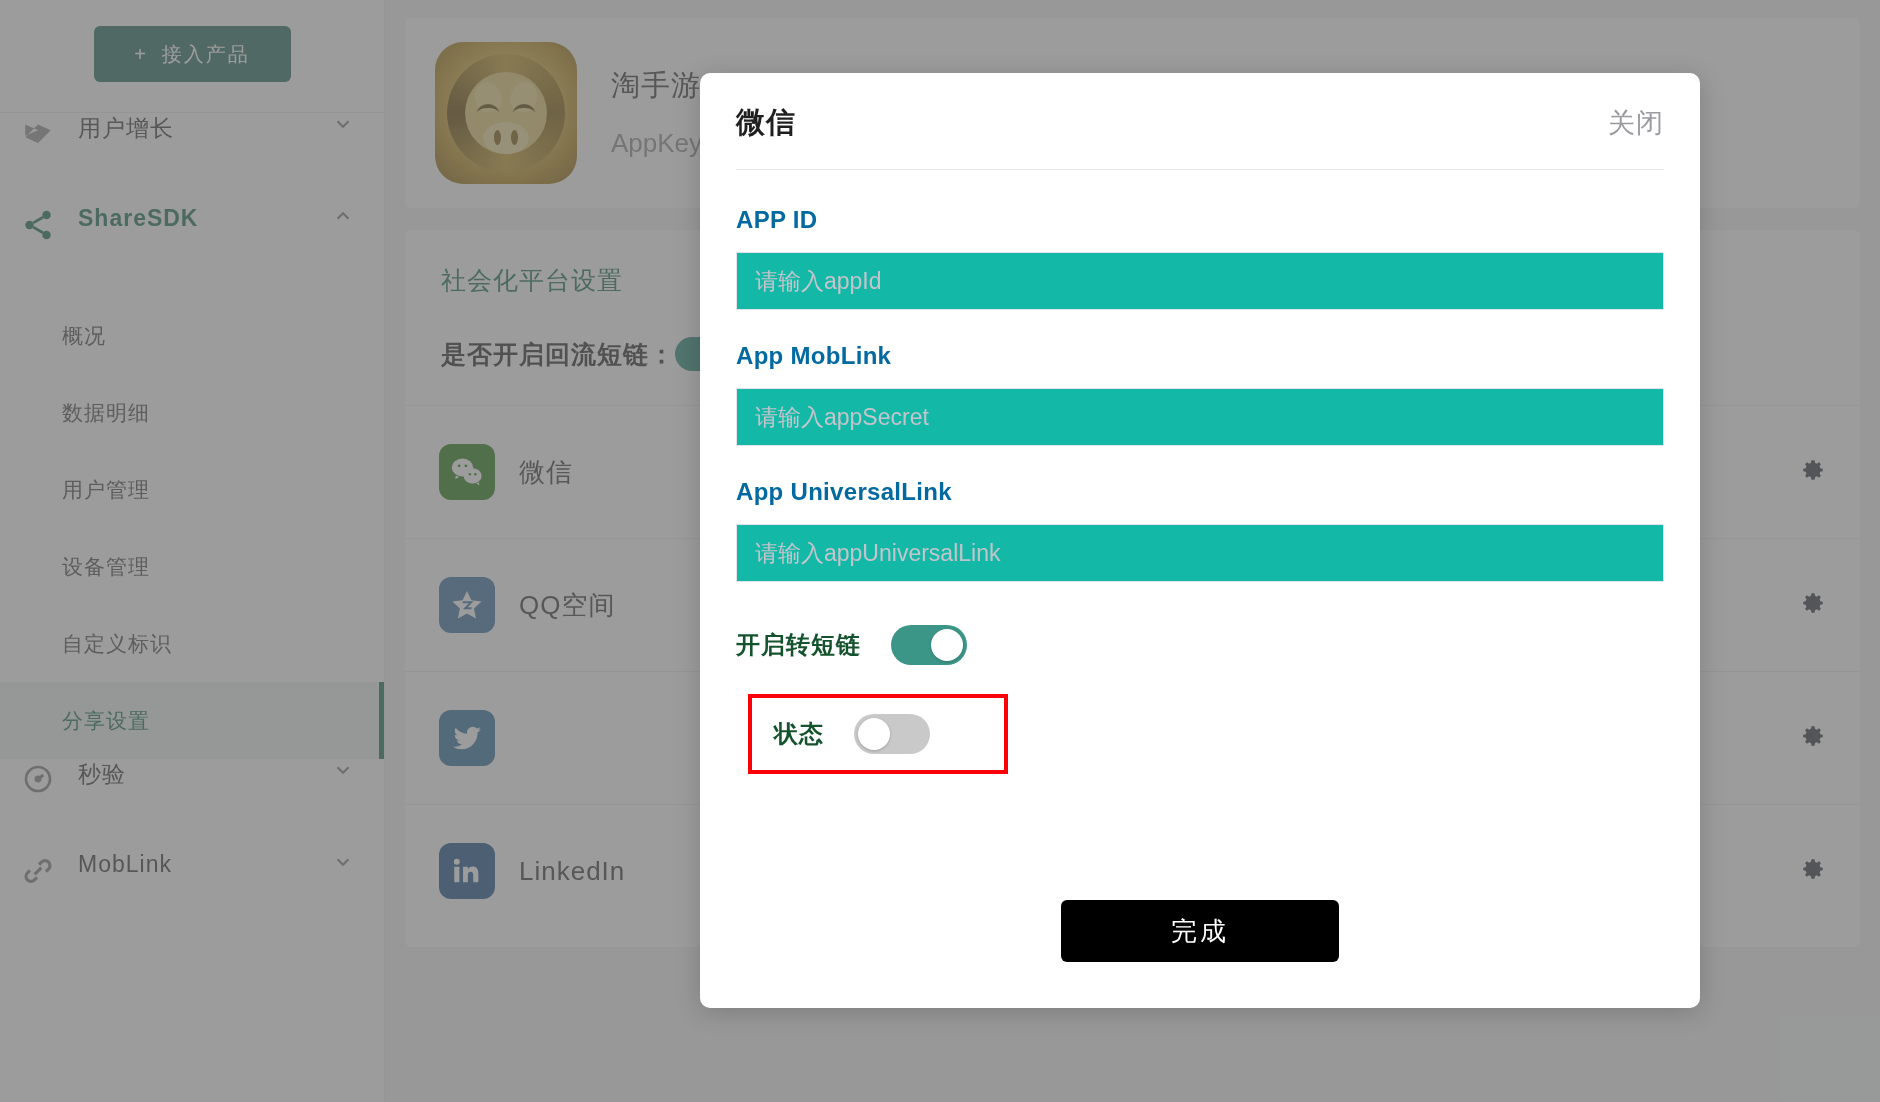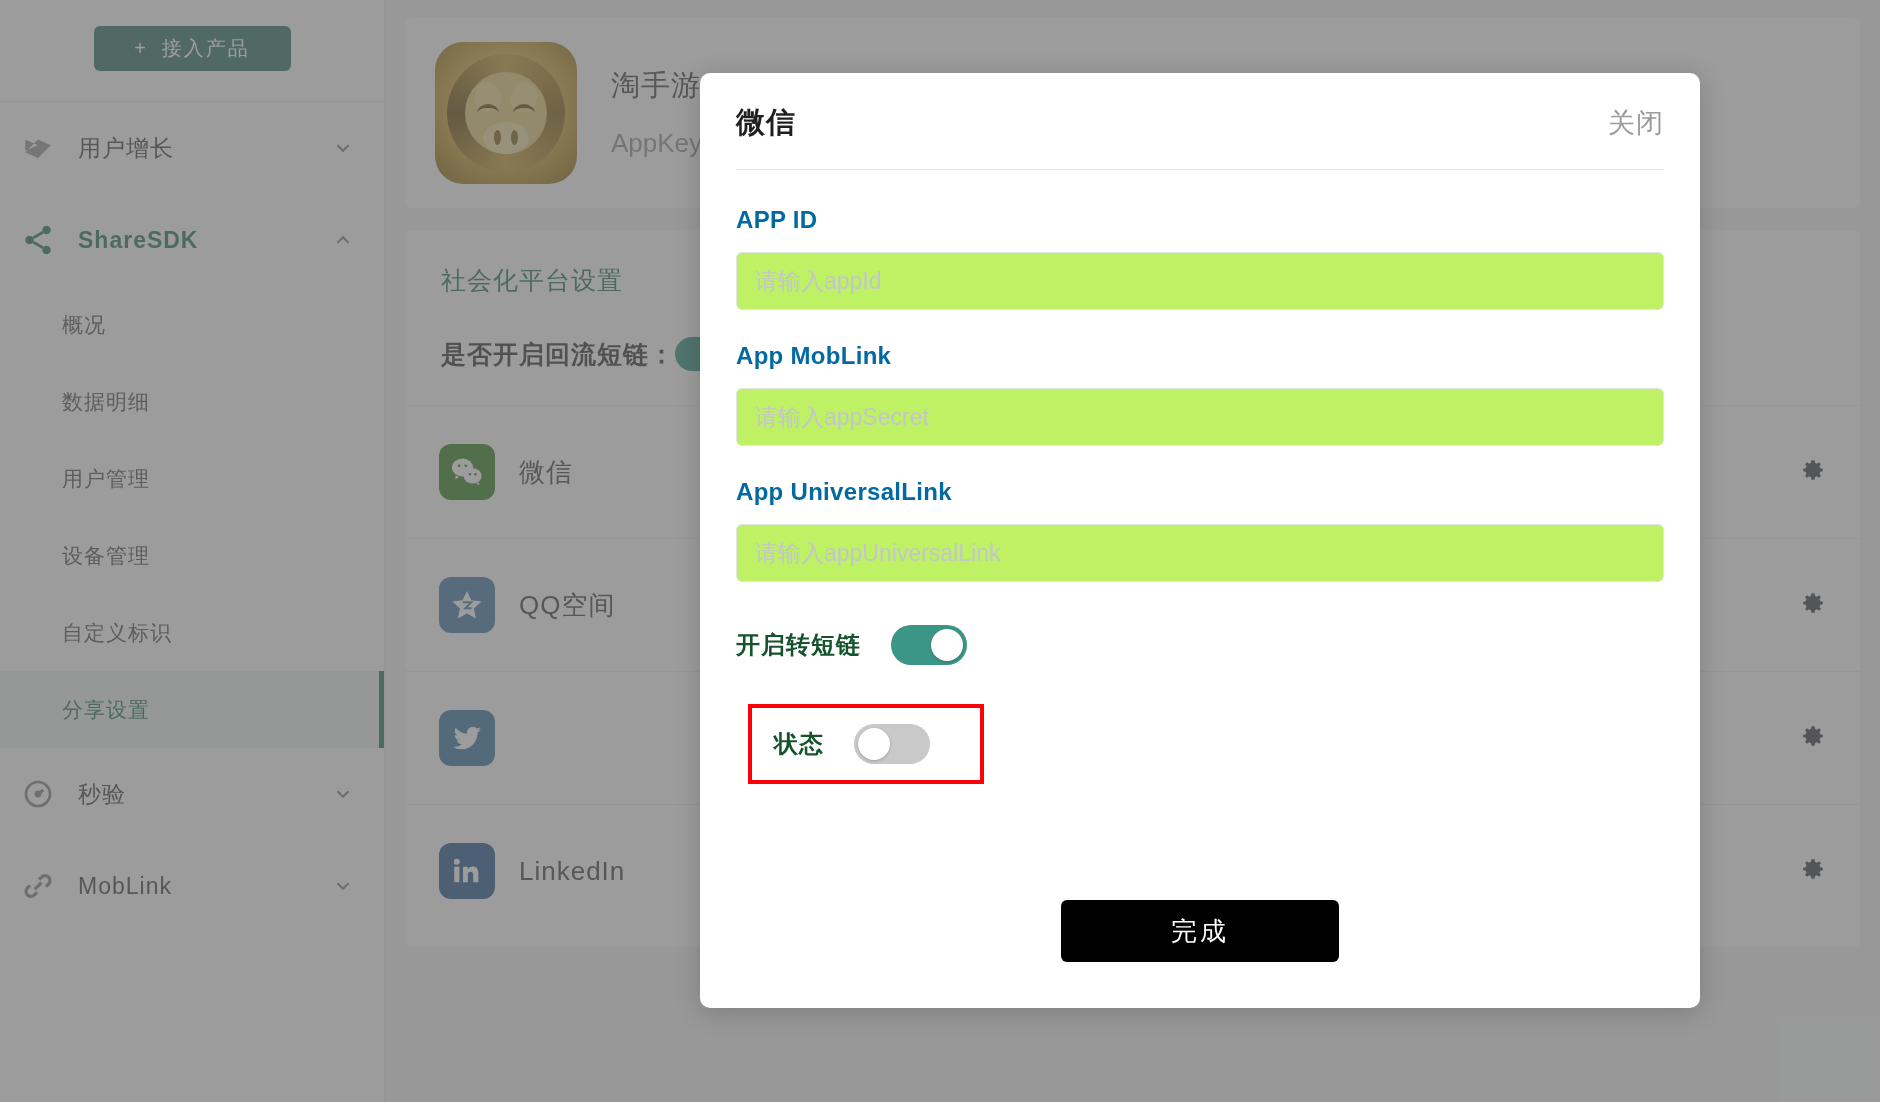--- a/index.html
+++ b/index.html
@@ -14,30 +14,30 @@
   
   #app-bg { position: absolute; inset: 0; display: flex; background: #ffffff; }
 
   
   #sidebar {
     width: 385px; height: 1102px; flex: 0 0 385px;
     background: #ffffff; border-right: 1px solid #ececec;
     padding-top: 26px;
   }
   .add-product-btn {
-    display: block; margin: 0 auto; width: 197px; height: 45px;
+    display: block; margin: 0 auto; width: 197px; height: 56px;
     background: #3b7a6c; color: #ffffff; border: none; border-radius: 6px;
     font-size: 20px; letter-spacing: 2px; cursor: pointer;
     font-family: "Liberation Sans", sans-serif;
   }
   .add-product-btn .plus { margin-right: 14px; font-weight: 300; }
   .side-sep { height: 1px; background: #ececec; margin: 30px 0 0 0; }
 
   .nav-group {
-    display: flex; align-items: center; height: 92px;
+    display: flex; height: 92px;
     padding: 0 30px 0 18px; cursor: pointer;
   }
   .nav-group .g-icon {
     width: 40px; height: 40px; flex: 0 0 40px;
     display: flex; align-items: center; justify-content: center;
     color: #8a8a8a;
   }
   .nav-group .g-label {
     flex: 1; margin-left: 20px; font-size: 23px; color: #4a4a4a; letter-spacing: 1px;
   }
@@ -141,37 +141,37 @@
   }
   .m-title { font-size: 29px; font-weight: bold; color: #1f1f1f; letter-spacing: 1px; }
   .m-close { font-size: 27px; color: #9a9aa0; cursor: pointer; letter-spacing: 1px; }
   .m-divider { height: 1px; background: #e8e8ec; margin: 26px 36px 0 36px; }
   .m-body { padding: 36px 36px 0 36px; }
   .f-label {
     font-size: 24px; font-weight: bold; color: #0369a1; letter-spacing: .3px;
     margin-bottom: 18px;
   }
   .f-input {
-    width: 100%; height: 58px; border: 1px solid #e3e4e8; border-radius: 6px;
+    width: 100%; height: 58px; border: 1px solid #e3e4e8; border-radius: 0;
     padding: 0 18px; font-size: 23px; color: #3c4257; outline: none;
-    font-family: "Liberation Sans", sans-serif; background: #bef264;
+    font-family: "Liberation Sans", sans-serif; background: #14b8a6;
   }
   .f-input::placeholder { color: #c3c5cc; }
   .f-group { margin-bottom: 32px; }
 
   .sw-row { display: flex; align-items: center; height: 62px; }
   .sw-label { font-size: 24px; font-weight: bold; color: #14532d; margin-right: 30px; letter-spacing: 1px; }
   .big-toggle { width: 76px; height: 40px; border-radius: 20px; background: #c9c9c9; position: relative; cursor: pointer; flex: 0 0 76px; }
   .big-toggle.on { background: #3c9688; }
   .big-toggle .knob { position: absolute; top: 4px; left: 4px; width: 32px; height: 32px; border-radius: 50%; background: #fff; box-shadow: 0 1px 3px rgba(0,0,0,.22); }
   .big-toggle.on .knob { left: auto; right: 4px; }
 
   .hl-box {
     border: 4px solid #fb0007; padding: 16px 14px 16px 22px;
-    width: 236px; margin-left: 12px; margin-top: 28px;
+    width: 260px; margin-left: 12px; margin-top: 18px;
   }
   .hl-box .sw-row { height: auto; }
 
   .m-footer { margin-top: auto; padding: 0 36px 46px 36px; display: flex; justify-content: center; }
   .done-btn {
     width: 278px; height: 62px; background: #000000; color: #ffffff;
     border: none; border-radius: 6px; font-size: 26px; letter-spacing: 3px;
     cursor: pointer; font-family: "Liberation Sans", sans-serif;
   }
 </style>

